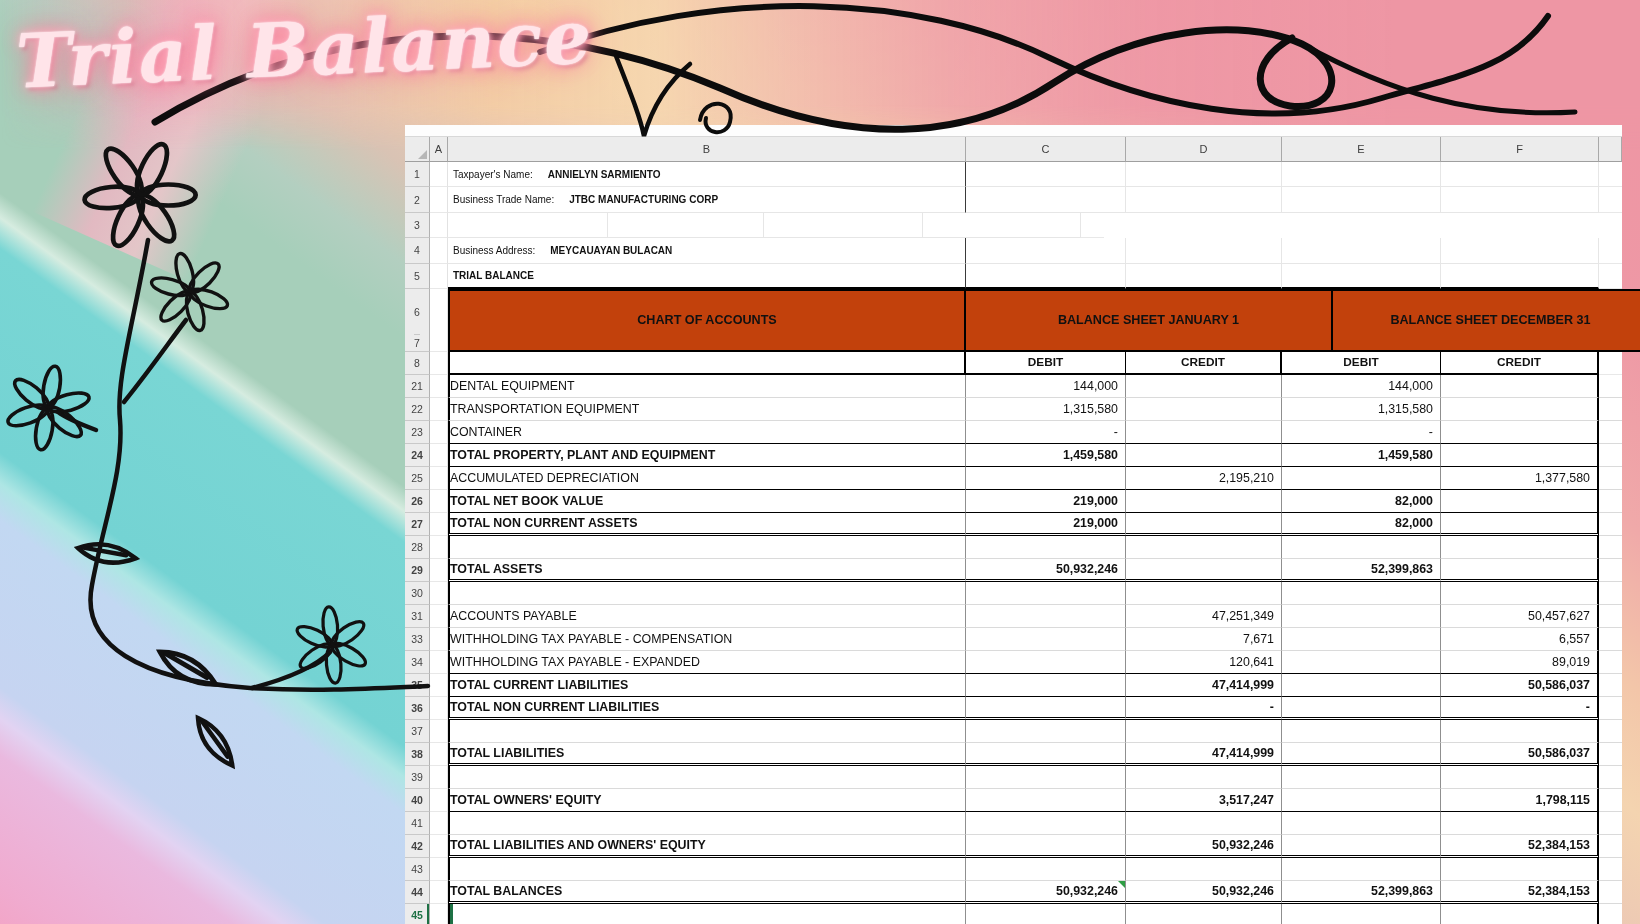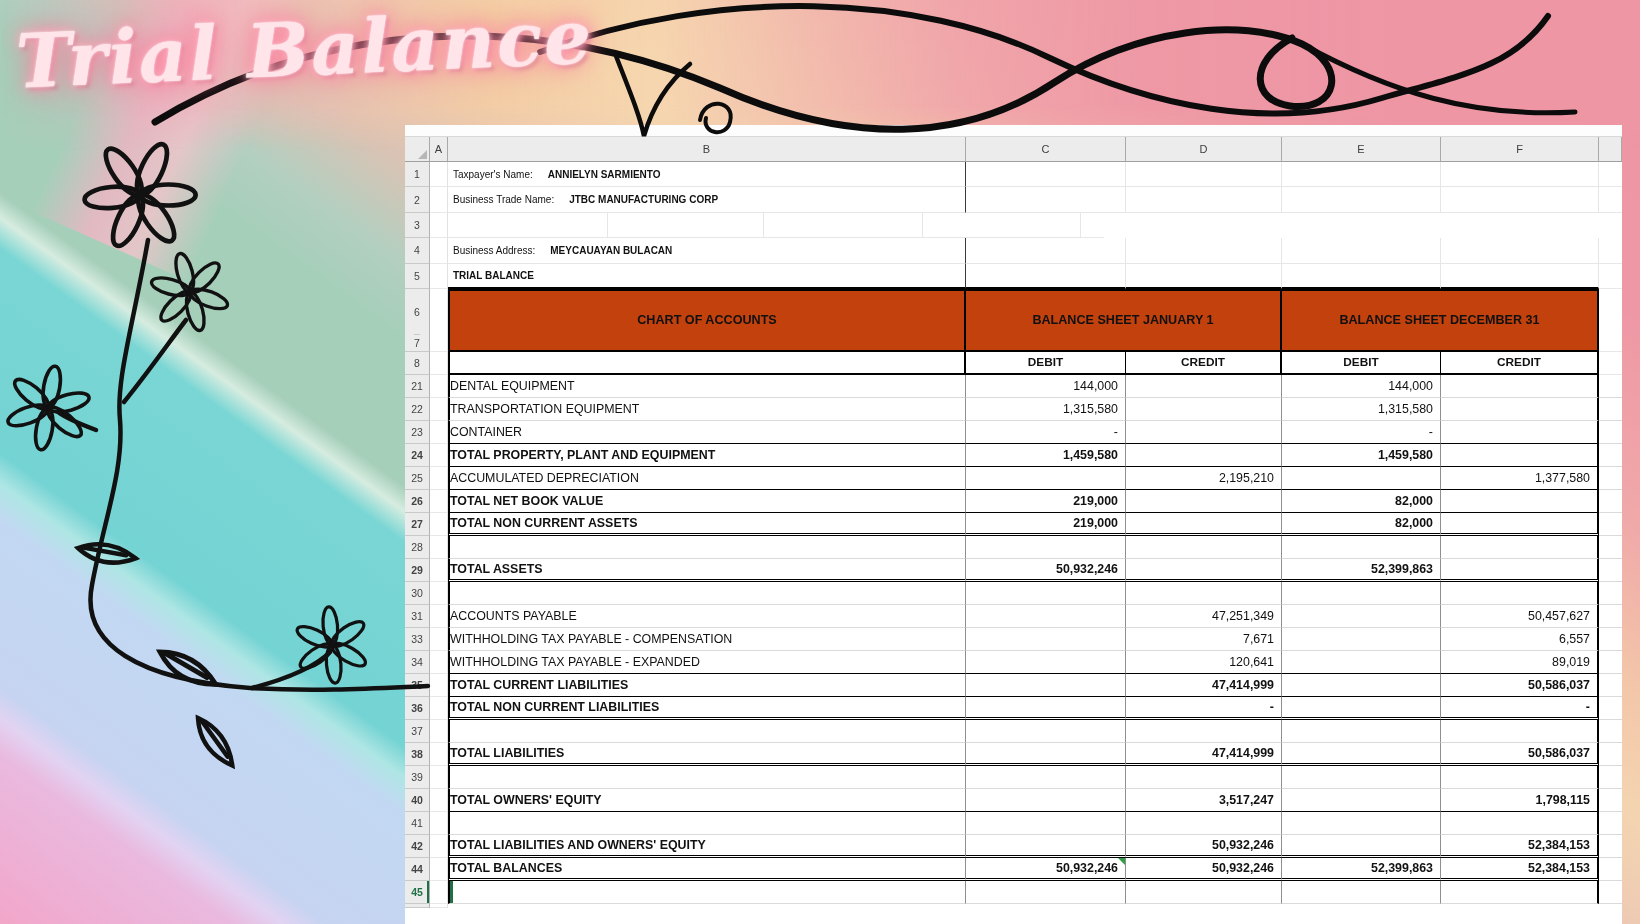--- a/index.html
+++ b/index.html
@@ -57,21 +57,21 @@
   
   .hbox{height:63px;}
   .g67{flex-direction:column;padding:0;justify-content:stretch;}
   .g67 span{display:flex;align-items:center;justify-content:center;}
   .g67 .r6{height:46px;border-bottom:1px solid #c9c9c9;}
   .g67 .r7{height:16px;}
   .hb{background:#c2410c;display:flex;align-items:center;justify-content:center;
       font-weight:bold;font-size:12.6px;color:#111;box-sizing:border-box;
       border-top:2px solid #000;border-right:2px solid #000;border-bottom:2px solid #000;}
   .hb.first{border-left:2px solid #000;}
-  .wJ{width:316px}.wDc{width:317px}
+  .wJ{width:367px}.wDc{width:317px}
   .wJ,.wDc{box-sizing:border-box;flex-shrink:0;}
   
   .r8{height:23px;}
   .r8c{background:#fff;display:flex;align-items:center;justify-content:center;font-weight:bold;
       font-size:11.8px;color:#111;border-right:1px solid #000;border-bottom:2px solid #000;box-sizing:border-box;}
   .r8c.bl{border-left:2px solid #000;}
   .r8c.thickr{border-right:2px solid #000;}
   
   .drow{height:23px;font-size:12.4px;color:#111;}
   .db{background:#fff;border-left:2px solid #000;border-right:1px solid #8f8f8f;
@@ -447,20 +447,30 @@
         <div class="drow bold">
           <div class="gut wG">42</div>
           <div class="acol wA"></div>
           <div class="db wB b-double">TOTAL LIABILITIES AND OWNERS' EQUITY</div>
           <div class="dv wC b-double"></div>
           <div class="dv wD b-double">50,932,246</div>
           <div class="dv wE b-double"></div>
           <div class="dv wF b-double fend">52,384,153</div>
           <div class="gcol wS b-grid"></div>
         </div>
+        <div class="drow">
+          <div class="gut wG">43</div>
+          <div class="acol wA"></div>
+          <div class="db wB b-grid"></div>
+          <div class="dv wC b-grid"></div>
+          <div class="dv wD b-grid"></div>
+          <div class="dv wE b-grid"></div>
+          <div class="dv wF b-grid fend"></div>
+          <div class="gcol wS b-grid"></div>
+        </div>
         <div class="drow bold">
           <div class="gut wG">44</div>
           <div class="acol wA"></div>
           <div class="db wB b-double">TOTAL BALANCES</div>
           <div class="dv wC b-double">50,932,246<span class="flag"></span></div>
           <div class="dv wD b-double">50,932,246</div>
           <div class="dv wE b-double">52,399,863</div>
           <div class="dv wF b-double fend">52,384,153</div>
           <div class="gcol wS b-grid"></div>
         </div>

